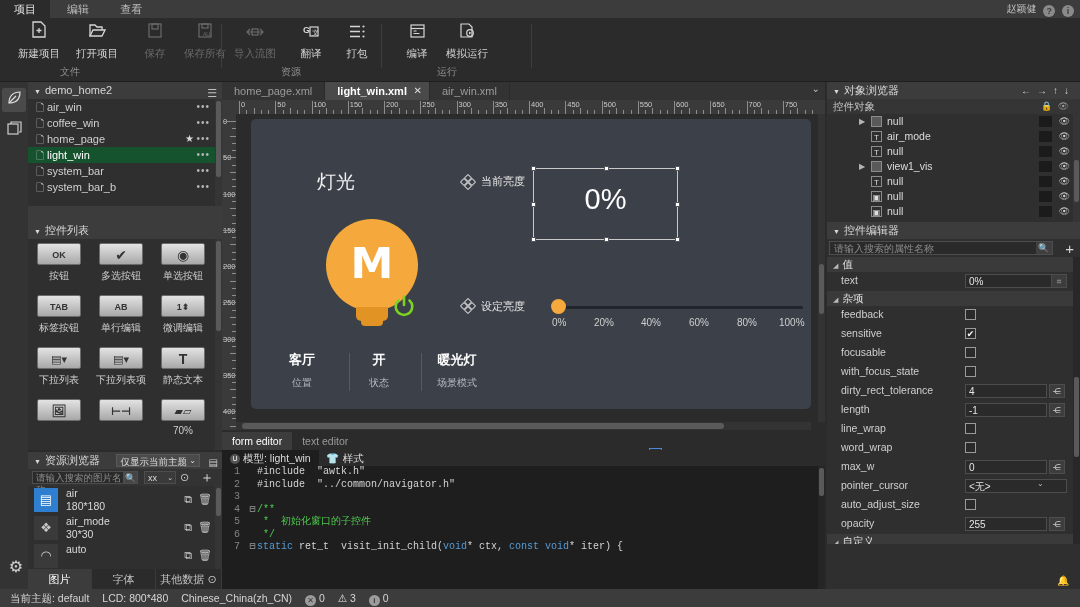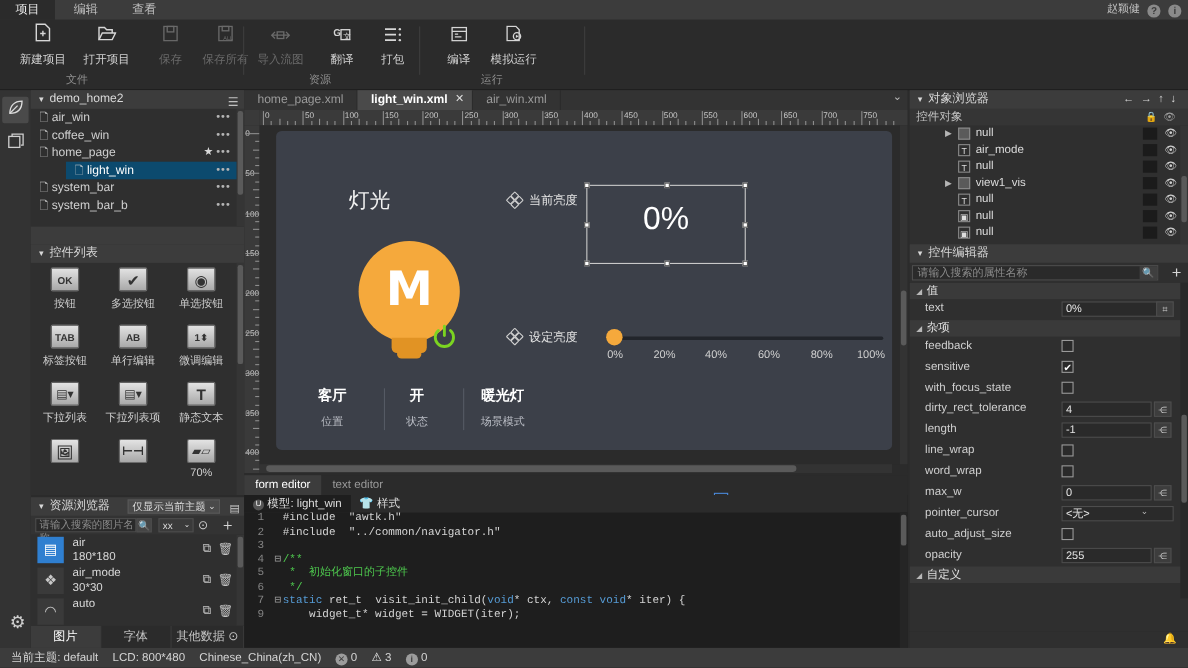--- a/index.html
+++ b/index.html
@@ -31,32 +31,32 @@
      line-height:24px; font-size:14px; color:#d0d0d0; }
   .rail-ic.sel { background:#4a4a4a; }
   #gear-rail { position:absolute; left:2px; bottom:28px; }
 
   
   #projpanel { position:absolute; left:28px; top:82px; width:194px; height:140px; background:#3c3c3c; }
   .ph { height:17px; background:#3c3c3c; font-size:11px; color:#d8d8d8; line-height:17px; padding-left:6px; position:relative; }
   .ph .ham { position:absolute; right:5px; top:3px; font-size:11px; color:#c0c0c0; }
   #treelist { position:absolute; left:0; top:17px; width:194px; height:107px; background:#2f2f2f; overflow:hidden; }
   .tr-row { height:16px; line-height:16px; font-size:11px; color:#d0d0d0; padding-left:8px; position:relative; white-space:nowrap; }
-  .tr-row.sel { background:#0c4a6e; color:#fff;margin-left:32px; }
+  .tr-row.sel { background:#14532d; color:#fff; }
   .tr-row .fi { display:inline-block; width:11px; color:#cfcfcf; font-size:10px; }
   .tr-row .dots { position:absolute; right:12px; top:0; color:#b5b5b5; letter-spacing:1px; font-size:10px; }
   .tr-row .star { position:absolute; right:28px; top:0; color:#d8d8d8; font-size:10px; }
   .vscroll { position:absolute; right:0; top:0; width:7px; height:100%; background:#353535; }
   .vscroll i { position:absolute; left:1px; width:5px; background:#5a5a5a; border-radius:2px; display:block; }
 
   
   #widgetpanel { position:absolute; left:28px; top:222px; width:194px; height:228px; background:#2f2f2f; }
   #wgrid { position:absolute; left:0; top:17px; width:187px; height:211px; overflow:hidden; }
   .wcell { float:left; width:62px; height:52px; text-align:center; padding-top:4px; }
-  .wcell .ib { width:26px; height:22px; margin:0 auto; background:linear-gradient(#e3e3e3,#a8a8a8);
+  .wcell .ib { width:44px; height:22px; margin:0 auto; background:linear-gradient(#e3e3e3,#a8a8a8);
      border:1px solid #6c6c6c; border-radius:2px; color:#333; font-size:9px; font-weight:bold;
      line-height:22px; text-align:center; overflow:hidden; }
   .wcell .cap { display:block; font-size:10px; color:#cfcfcf; margin-top:4px; white-space:nowrap; }
 
   
   #respanel { position:absolute; left:28px; top:452px; width:194px; height:137px; background:#2f2f2f; }
   #resheader { height:17px; background:#3c3c3c; position:relative; font-size:11px; color:#d8d8d8; line-height:17px; padding-left:6px; }
   .mini-sel { position:absolute; right:22px; top:2px; height:13px; line-height:13px; background:#4a4a4a;
      border:1px solid #585858; font-size:9.5px; color:#ddd; padding:0 12px 0 4px; }
   .mini-sel .cv { position:absolute; right:3px; top:-1px; font-size:8px; }
@@ -731,21 +731,20 @@
     <div class="ct"><span style="margin-right:3px">👕</span><span>样式</span></div>
   </div>
   <div id="code">
     <div class="cl"><span class="ln">1</span><span class="fold"></span><span class="pl">#include  "awtk.h"</span></div>
     <div class="cl"><span class="ln">2</span><span class="fold"></span><span class="pl">#include  "../common/navigator.h"</span></div>
     <div class="cl"><span class="ln">3</span><span class="fold"></span><span class="pl"></span></div>
     <div class="cl"><span class="ln">4</span><span class="fold">⊟</span><span class="cm">/**</span></div>
     <div class="cl"><span class="ln">5</span><span class="fold"></span><span class="cm"> *  初始化窗口的子控件</span></div>
     <div class="cl"><span class="ln">6</span><span class="fold"></span><span class="cm"> */</span></div>
     <div class="cl"><span class="ln">7</span><span class="fold">⊟</span><span class="kw">static</span><span class="pl"> ret_t  visit_init_child(</span><span class="kw">void</span><span class="pl">* ctx, </span><span class="kw">const void</span><span class="pl">* iter) {</span></div>
-    <div class="cl"><span class="ln">9</span><span class="fold"></span><span class="pl">    widget_t* widget = WIDGET(iter);</span></div>
   </div>
   <div id="codevs">
       <i></i>
     </div>
 </div>
 
 <div id="objpanel">
   <div id="objhead">
     <span style="font-size:7px;margin-right:4px">▼</span><span>对象浏览器</span>
     <span class="arrows">
@@ -824,20 +823,24 @@
     <div class="sect"><span class="tri">◢</span><span>杂项</span></div>
     <div class="prow">
         <span class="pn">feedback</span>
         <span class="cb"></span>
       </div>
     <div class="prow">
         <span class="pn">sensitive</span>
         <span class="cb">✔</span>
       </div>
     <div class="prow">
+        <span class="pn">focusable</span>
+        <span class="cb"></span>
+      </div>
+    <div class="prow">
         <span class="pn">with_focus_state</span>
         <span class="cb"></span>
       </div>
     <div class="prow">
         <span class="pn">dirty_rect_tolerance</span>
         <span class="pv">4</span>
         <span class="btn" style="left:222px">⋲</span>
       </div>
     <div class="prow">
         <span class="pn">length</span>

